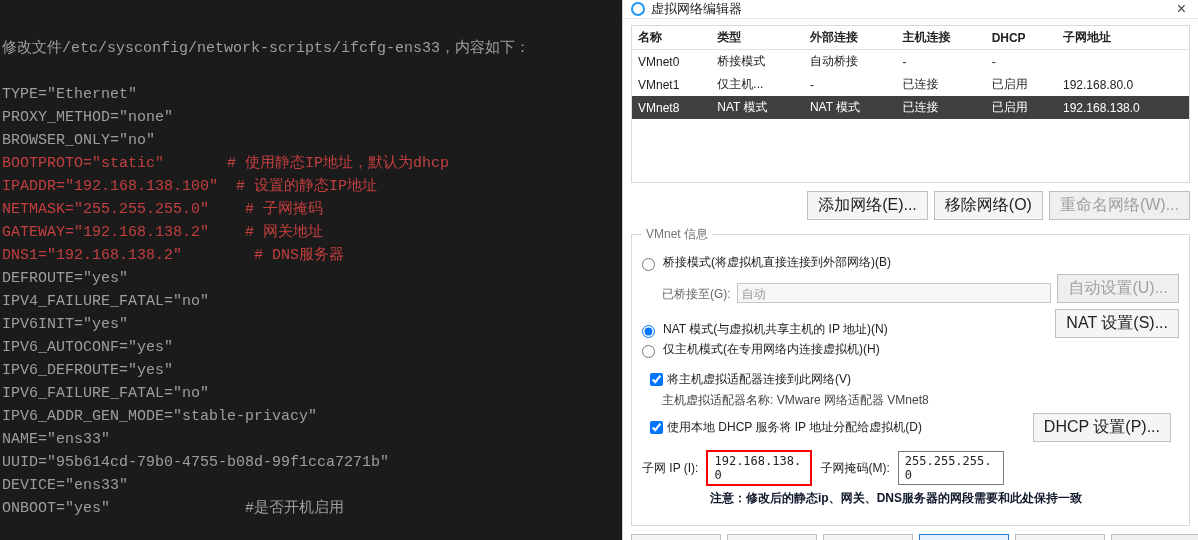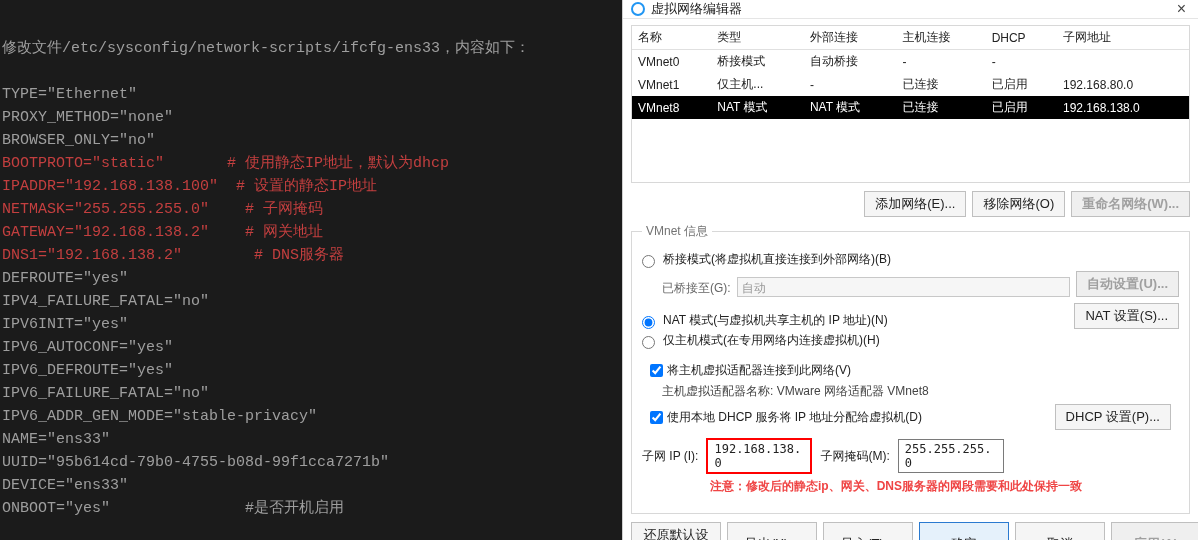--- a/index.html
+++ b/index.html
@@ -46,52 +46,52 @@
   }
   .titlebar .globe {
     width: 14px; height:14px; border:2px solid #2196f3; border-radius:50%;
     margin-right:6px; display:inline-block; position:relative;
   }
   .titlebar .close { margin-left:auto; font-size:16px; color:#444; cursor:pointer; padding:0 4px; }
   .dialog-body { padding: 6px 8px 8px 8px; flex:1; display:flex; flex-direction:column; }
 
   
   table.net { width:100%; border-collapse:collapse; font-size:12px; color:#222; }
-  table.net th { text-align:left; font-weight:normal; padding:3px 6px; border-bottom:1px solid #e0e0e0; color:#222; }
+  table.net th { text-align:left; font-weight:bold; padding:3px 6px; border-bottom:1px solid #e0e0e0; color:#222; }
   table.net td { padding:3px 6px; }
-  tr.selected td { background:#000000; color:#fff; }
+  tr.selected td { background:#404040; color:#fff; }
   .tablewrap { border:1px solid #d8d8d8; height:158px; overflow:hidden; }
 
   .btnrow { display:flex; justify-content:flex-end; gap:6px; margin:8px 0 6px 0; }
   button.winbtn {
-    font-family: inherit; font-size:13px;
+    font-family: inherit; font-size:16px;
     background:#f5f5f5; border:1px solid #bfbfbf; padding:3px 10px;
     color:#222; min-width:90px;
   }
-  button.winbtn:disabled { color:#a0a0a0; background:#efefef;font-weight:bold; }
+  button.winbtn:disabled { color:#a0a0a0; background:#efefef; }
 
   fieldset.info {
     border:1px solid #d8d8d8;
     padding:8px 10px 10px 10px;
     font-size:12px;
     color:#222;
   }
   fieldset.info legend { padding:0 4px; color:#737373; }
   .radio-row { display:flex; align-items:flex-end; gap:4px; margin:3px 0; }
   .radio-row input { margin-right:4px; }
   .inline-field { display:flex; align-items:flex-end; gap:6px; margin:3px 0 6px 20px; font-size:12px; color:#888; }
   .inline-field label{ color:#666; }
   .combo { flex:1; border:1px solid #c8c8c8; background:#f6f6f6; color:#999; padding:2px 4px; height:20px; }
   .right-btn { margin-left:auto; }
   .chk-row { display:flex; align-items:center; gap:4px; margin:4px 8px; }
   .sub { margin-left:20px; color:#444; }
   .subnet-row { display:flex; align-items:center; gap:8px; margin-top:8px; }
   .ipbox { border:1px solid #7a7a7a; padding:2px 6px; font-family:"Consolas",monospace; font-size:12px; width:106px; text-align:left; background:#fff; }
   .ipbox.highlight { border:2px solid #ff0000; }
-  .note { color:#ef4444; font-size:12px; margin:4px 0 8px 68px; font-weight:bold;}
+  .note { color:#0f172a; font-size:12px; margin:4px 0 8px 68px; font-weight:bold;}
   .footer { display:flex; justify-content:space-between; gap:6px; margin-top:8px; }
   .footer .left { display:flex; gap:6px; }
   .footer .right{ display:flex; gap:6px; }
   button.primary { background:#e5f1fb; border:1px solid #2a7ad0; }
 </style>
 </head>
 <body>
 
 <div class="terminal">
 <span class="gray">修改文件/etc/sysconfig/network-scripts/ifcfg-ens33，内容如下：</span>

